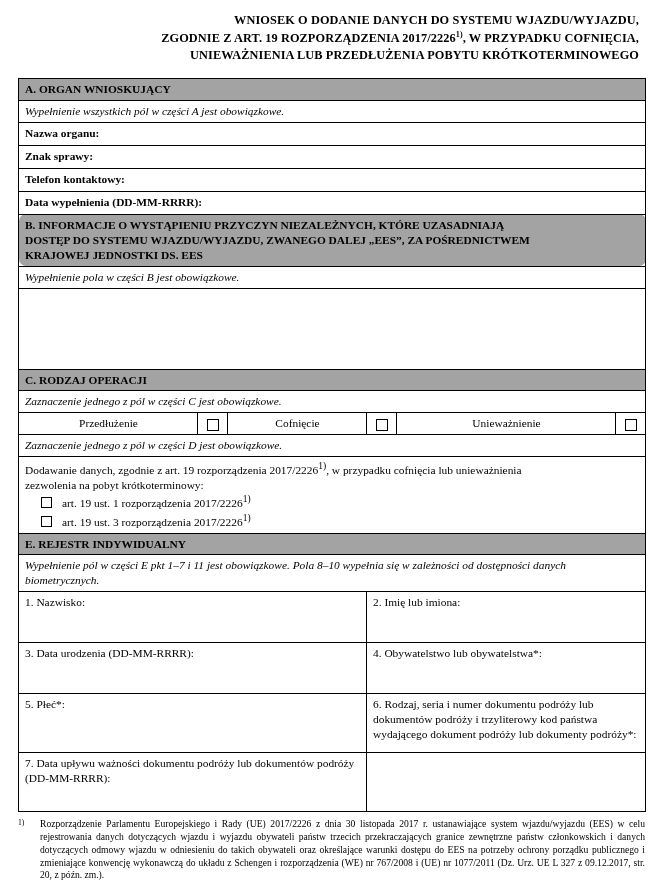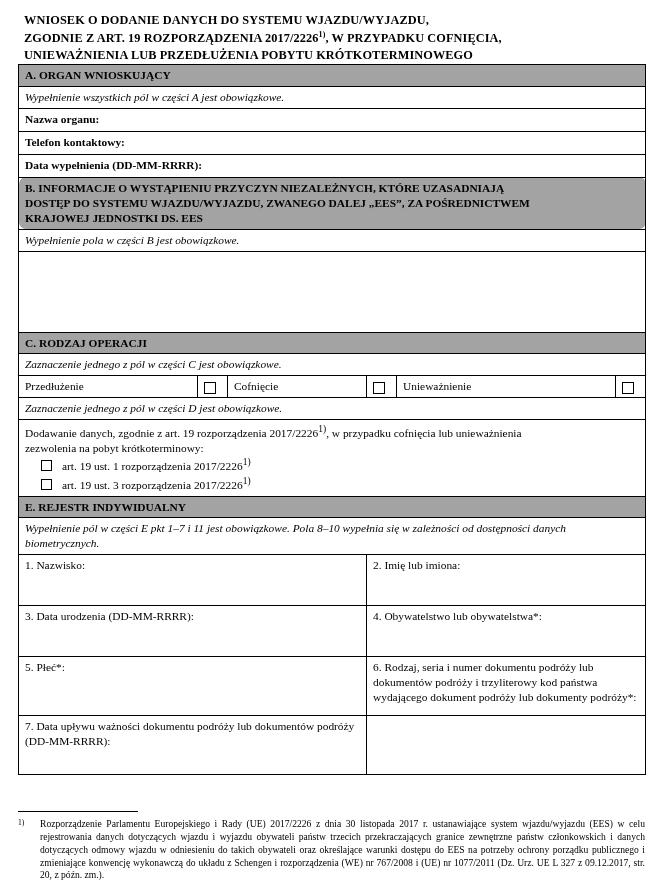--- a/index.html
+++ b/index.html
@@ -16,26 +16,26 @@
     overflow: hidden;
   }
   .page {
     width: 663px;
     height: 890px;
     box-sizing: border-box;
     padding: 10px 18px 0 18px;
     position: relative;
   }
   .doc-title {
-    text-align: left;
+    text-align: right;
     font-size: 12.3px;
     font-weight: bold;
     line-height: 1.38;
     letter-spacing: .1px;
-    margin: 2px 6px 0 6px;
+    margin: 2px 6px 14px 6px;
   }
   .doc-title sup { font-size: 8px; vertical-align: super; font-weight: bold;}
   table.form {
     width: 627px;
     border-collapse: collapse;
     table-layout: fixed;
   }
   table.form td {
     border: 1px solid #000;
     vertical-align: top;
@@ -53,21 +53,21 @@
   .sec-head.tall { line-height: 1.32; border-radius: 7px; }
   .italic-note {
     font-style: italic;
     font-size: 10.9px;
     padding-top: 3px;
     padding-bottom: 3px;
   }
   .fieldrow { font-weight: bold; height: 16px; }
   .blankbox { height: 86px; }
   .blankbox-b { height: 74px; }
-  .optrow td { text-align: left; font-size: 11.4px; padding: 3px 4px; }
+  .optrow td { text-align: center; font-size: 11.4px; padding: 3px 4px; }
   .optrow td.cb { width: 30px; }
   .cbbox {
     display: inline-block;
     width: 10px; height: 10px;
     border: 1px solid #000;
     background: #fff;
     vertical-align: middle;
   }
   .legal-body { font-size: 11.3px; line-height: 1.32; }
   .legal-opt { margin-left: 16px; margin-top: 1px; }
@@ -128,20 +128,23 @@
         <tr>
       <td colspan="6" class="sec-head">A. ORGAN WNIOSKUJĄCY</td>
     </tr>
     <tr>
       <td colspan="6" class="italic-note">Wypełnienie wszystkich pól w części A jest obowiązkowe.</td>
     </tr>
     <tr>
       <td colspan="6" class="fieldrow">Nazwa organu:</td>
     </tr>
     <tr>
+      <td colspan="6" class="fieldrow">Znak sprawy:</td>
+    </tr>
+    <tr>
       <td colspan="6" class="fieldrow">Telefon kontaktowy:</td>
     </tr>
     <tr>
       <td colspan="6" class="fieldrow">Data wypełnienia (DD-MM-RRRR):</td>
     </tr>
 
     <tr>
       <td colspan="6" class="sec-head tall">
         <span>B. INFORMACJE O WYSTĄPIENIU PRZYCZYN NIEZALEŻNYCH, KTÓRE UZASADNIAJĄ</span><br>
         <span>DOSTĘP DO SYSTEMU WJAZDU/WYJAZDU, ZWANEGO DALEJ „EES”, ZA POŚREDNICTWEM</span><br>

